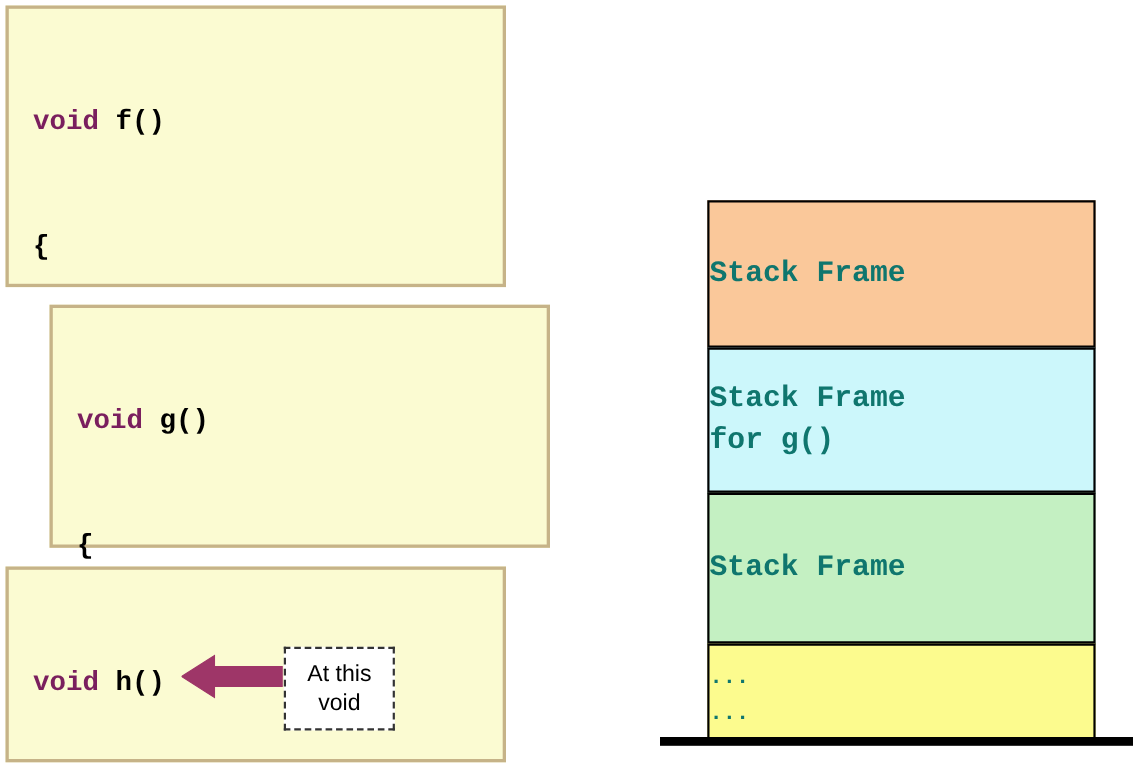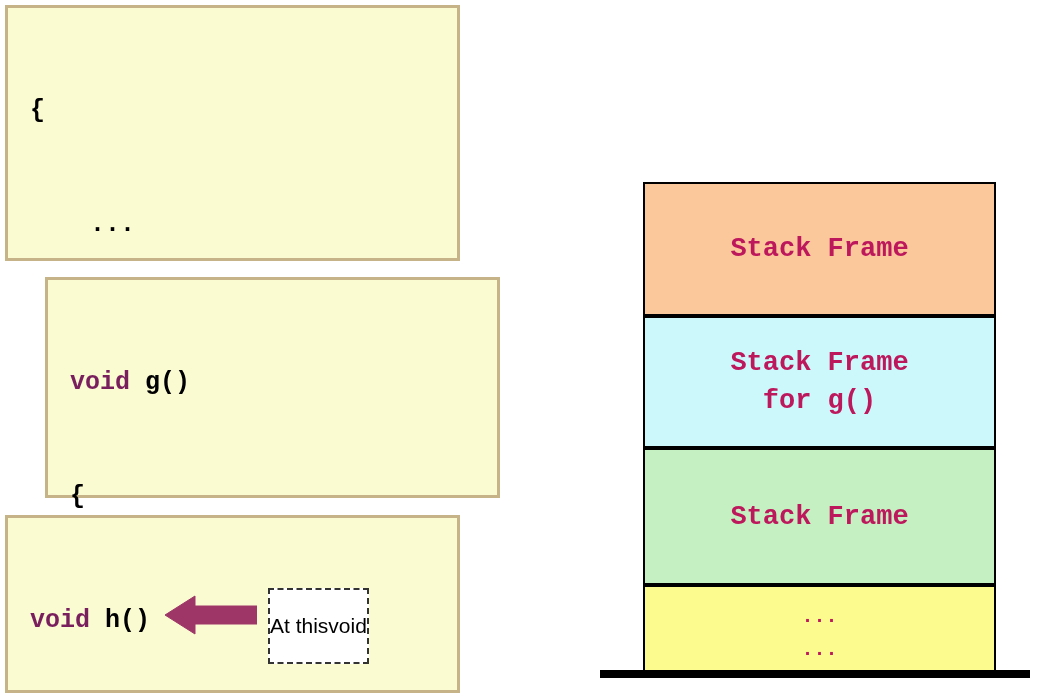--- a/index.html
+++ b/index.html
@@ -41,52 +41,54 @@
     position: absolute;
     left: 165px;
     top: 594px;
     width: 92px;
     height: 42px;
   }
   .arrow-wrap svg { display: block; }
 
   .callout {
     position: absolute;
-    left: 268px;
+    left: 258px;
     top: 588px;
     width: 101px;
     height: 76px;
     background: #ffffff;
     border: 2px dashed #333333;
     box-sizing: border-box;
     display: flex;
+    flex-direction: column;
     align-items: center;
+    justify-content: center;
     font-family: "Liberation Sans", sans-serif;
     font-size: 21px;
     line-height: 26px;
     color: #000000;
   }
 
   
   .stack-frame {
     position: absolute;
     left: 643px;
     width: 353px;
     box-sizing: border-box;
     border: 2px solid #000000;
     border-bottom-width: 3px;
     display: flex;
     flex-direction: column;
-    align-items: center;
+    align-items: flex-start;
     justify-content: center;
     font-family: "Liberation Mono", "DejaVu Sans Mono", monospace;
     font-weight: bold;
     font-size: 27px;
     line-height: 38px;
-    color: #be185d;
+    color: #0f766e;
     white-space: pre;
   }
   #frame-h   { top: 182px; height: 135px; }
   #frame-g   { top: 316px; height: 133px; }
   #frame-f   { top: 448px; height: 138px; }
   #frame-rest{ top: 585px; height: 88px; font-size: 20px; line-height: 33px;
                justify-content: flex-end; padding-bottom: 4px; }
 
   .stack-base {
     position: absolute;
@@ -94,20 +96,21 @@
     top: 670px;
     width: 430px;
     height: 8px;
     background: #000000;
   }
 </style>
 </head>
 <body>
 
 <div class="code-box" id="code-block-f">
+  <div class="code-line"><span class="kw">void</span><span> f()</span></div>
   <div class="code-line"><span>{</span></div>
   <div class="code-line"><span>    ...</span></div>
   <div class="code-line"><span>   g();</span></div>
   <div class="code-line"><span>    ...</span></div>
   <div class="code-line"><span>}</span></div>
 </div>
 
 <div class="code-box" id="code-block-g">
   <div class="code-line"><span class="kw">void</span><span> g()</span></div>
   <div class="code-line"><span>{</span></div>

